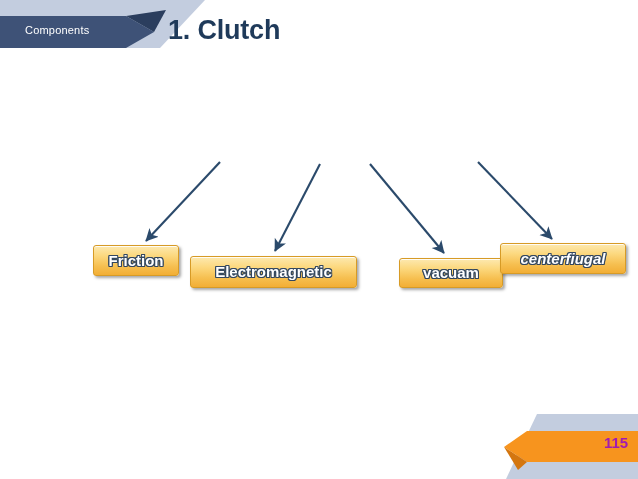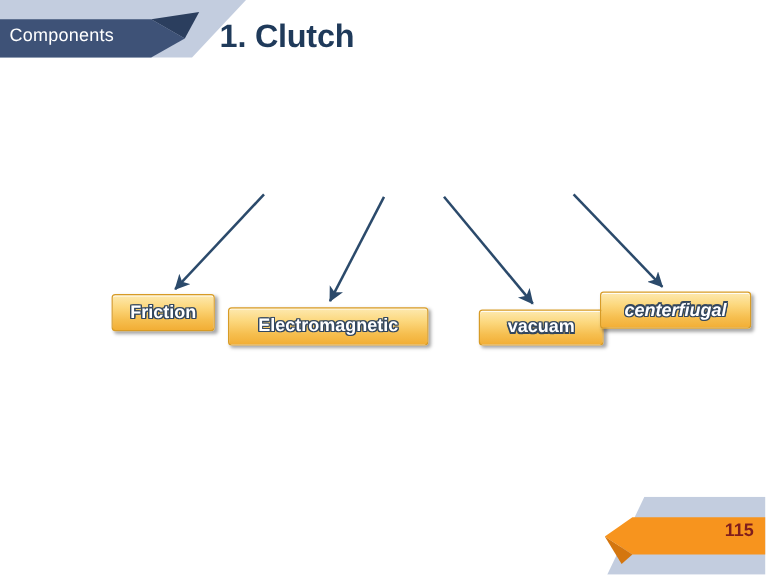--- a/index.html
+++ b/index.html
@@ -8,28 +8,28 @@
     background:#ffffff;
     font-family:"Liberation Sans", sans-serif;
     overflow:hidden;
     position:relative;
   }
   .slide{position:absolute;inset:0;width:638px;height:479px;overflow:hidden;}
 
   
   .hdr-svg{position:absolute;left:0;top:0;width:340px;height:60px;}
   .hdr-label{
-    position:absolute;left:8px;top:23px;
-    color:#ffffff;font-size:15px;line-height:14px;
+    position:absolute;left:25px;top:23px;
+    color:#ffffff;font-size:11px;line-height:14px;
     letter-spacing:.2px;white-space:nowrap;
   }
   .slide-title{
     position:absolute;left:168px;top:14px;
     color:#1f3a5a;font-size:27px;font-weight:bold;
-    letter-spacing:-.2px;white-space:nowrap;line-height:32px;margin-left:15px;
+    letter-spacing:-.2px;white-space:nowrap;line-height:32px;
   }
 
   
   .center-heading{
     position:absolute;left:0;right:0;top:122px;
     text-align:center;
     color:#22405f;font-size:30px;line-height:36px;
     white-space:nowrap;
   }
 
@@ -54,21 +54,21 @@
       -1px -1px 0 #33475f,  1px -1px 0 #33475f,
       -1px  1px 0 #33475f,  1px  1px 0 #33475f,
        0   -1px 0 #33475f,  0    1px 0 #33475f,
       -1px  0   0 #33475f,  1px  0   0 #33475f;
   }
 
   
   .ftr-svg{position:absolute;left:484px;top:414px;width:154px;height:65px;}
   .page-num{
     position:absolute;left:604px;top:434px;
-    color:#7f1d1d;font-size:15px;font-weight:bold;
+    color:#a21caf;font-size:15px;font-weight:bold;
     line-height:17px;white-space:nowrap;
   }
 </style>
 </head>
 <body>
 
 <div class="slide">
 
   <svg class="hdr-svg" viewBox="0 0 340 60">
 

